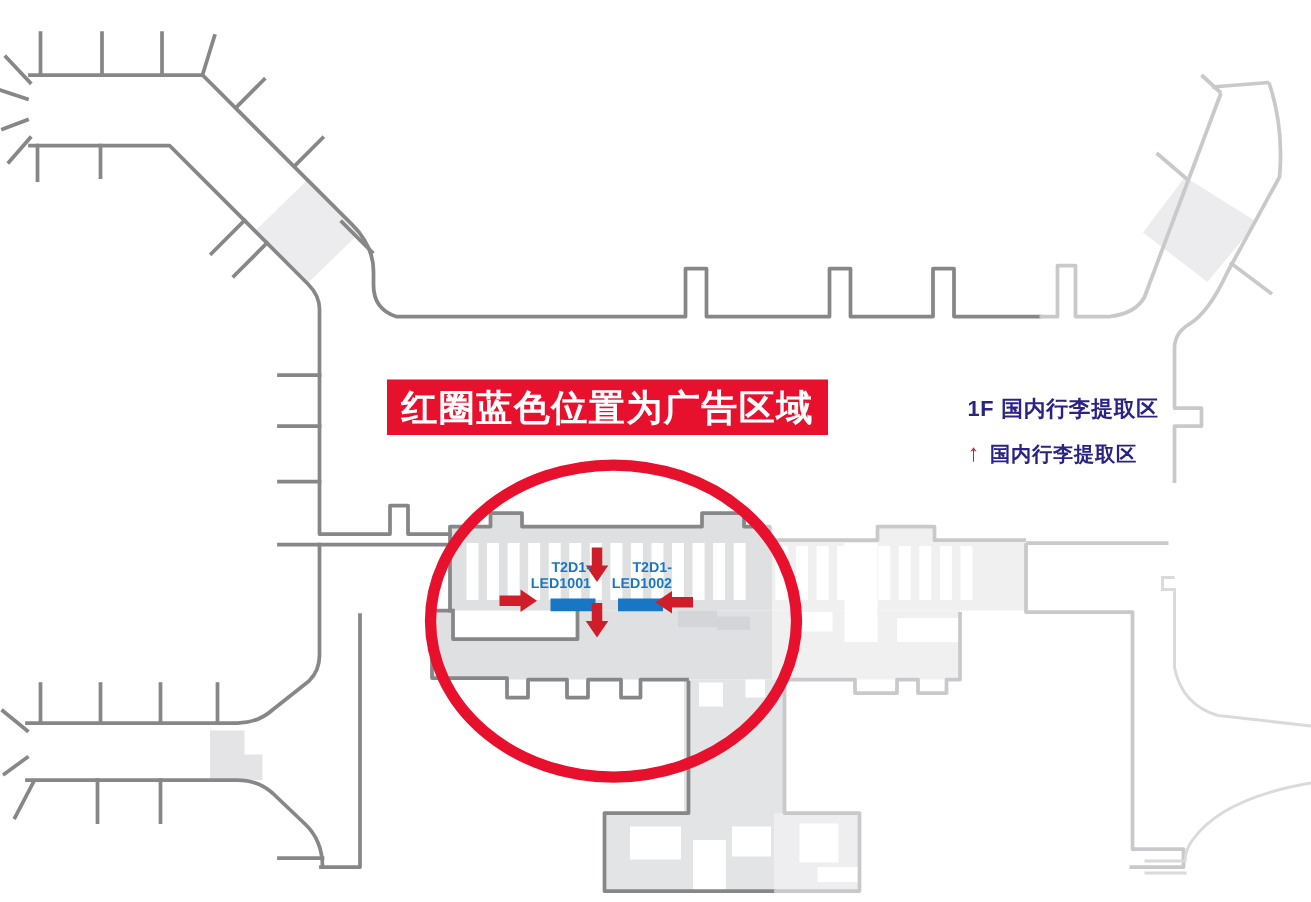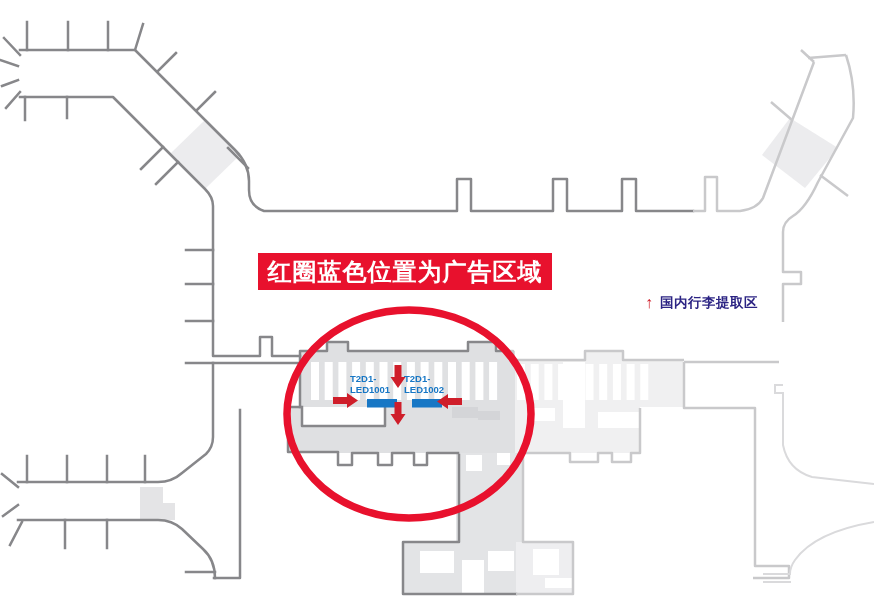--- a/index.html
+++ b/index.html
@@ -20,21 +20,21 @@
     font-size:14.5px;white-space:nowrap;z-index:5;letter-spacing:0.5px;
   }
   .legend-flow{
     position:absolute;left:645px;top:294px;display:flex;align-items:center;
     gap:7px;z-index:5;white-space:nowrap;
   }
   .legend-flow .flow-arrow{color:#cf1e2a;font-weight:bold;font-size:16px;line-height:16px;}
   .legend-flow .flow-text{color:#2b2383;font-weight:bold;font-size:13.5px;letter-spacing:0.5px;}
   .led-label{
     position:absolute;width:44px;top:373px;color:#1777c5;font-weight:bold;
-    font-size:9.5px;line-height:11px;text-align:left;z-index:4;white-space:nowrap;
+    font-size:9.5px;line-height:11px;text-align:right;z-index:4;white-space:nowrap;
   }
   .led-label.l1{left:350px;}
   .led-label.l2{left:404px;}
 </style>
 </head>
 <body>
 
 <div class="stage">
 
   <svg width="874" height="601" viewBox="0 0 874 601">
@@ -149,20 +149,21 @@
     <g fill="#cf1e2a">
       <path d="M333,397 H347 V393 L358,400.5 L347,408 V404 H333 Z"></path>
       <path d="M462,398 H448 V394 L437,401.5 L448,409 V405 H462 Z"></path>
       <path d="M394.5,365 H401.5 V377 H405.5 L398,388 L390.5,377 H394.5 Z"></path>
       <path d="M394.5,402 H401.5 V414 H405.5 L398,425 L390.5,414 H394.5 Z"></path>
     </g>
   </svg>
 
   <div class="banner">红圈蓝色位置为广告区域</div>
 
+  <div class="legend-title">1F 国内行李提取区</div>
   <div class="legend-flow">
     <span class="flow-arrow">↑</span>
     <span class="flow-text">国内行李提取区</span>
   </div>
 
   <div class="led-label l1">
     <span>T2D1-</span><br>
     <span>LED1001</span>
   </div>
   <div class="led-label l2">

